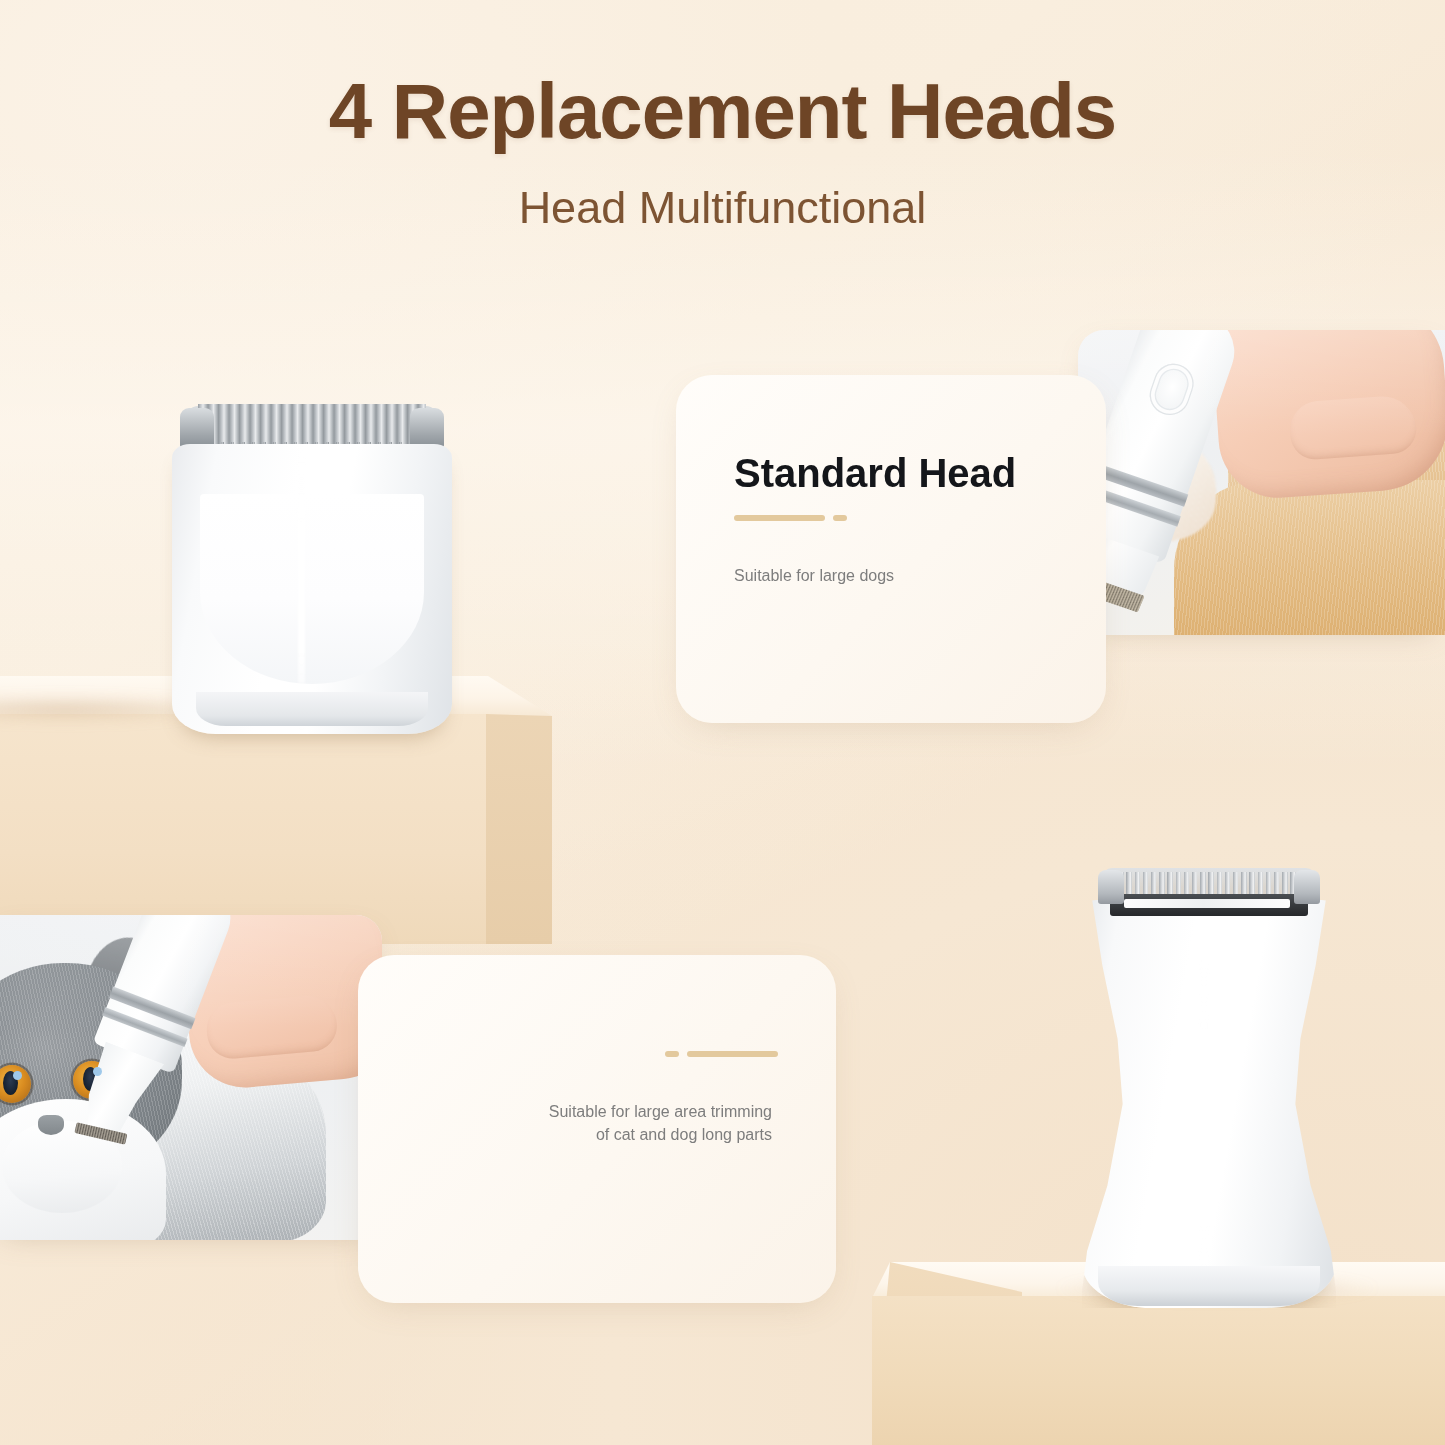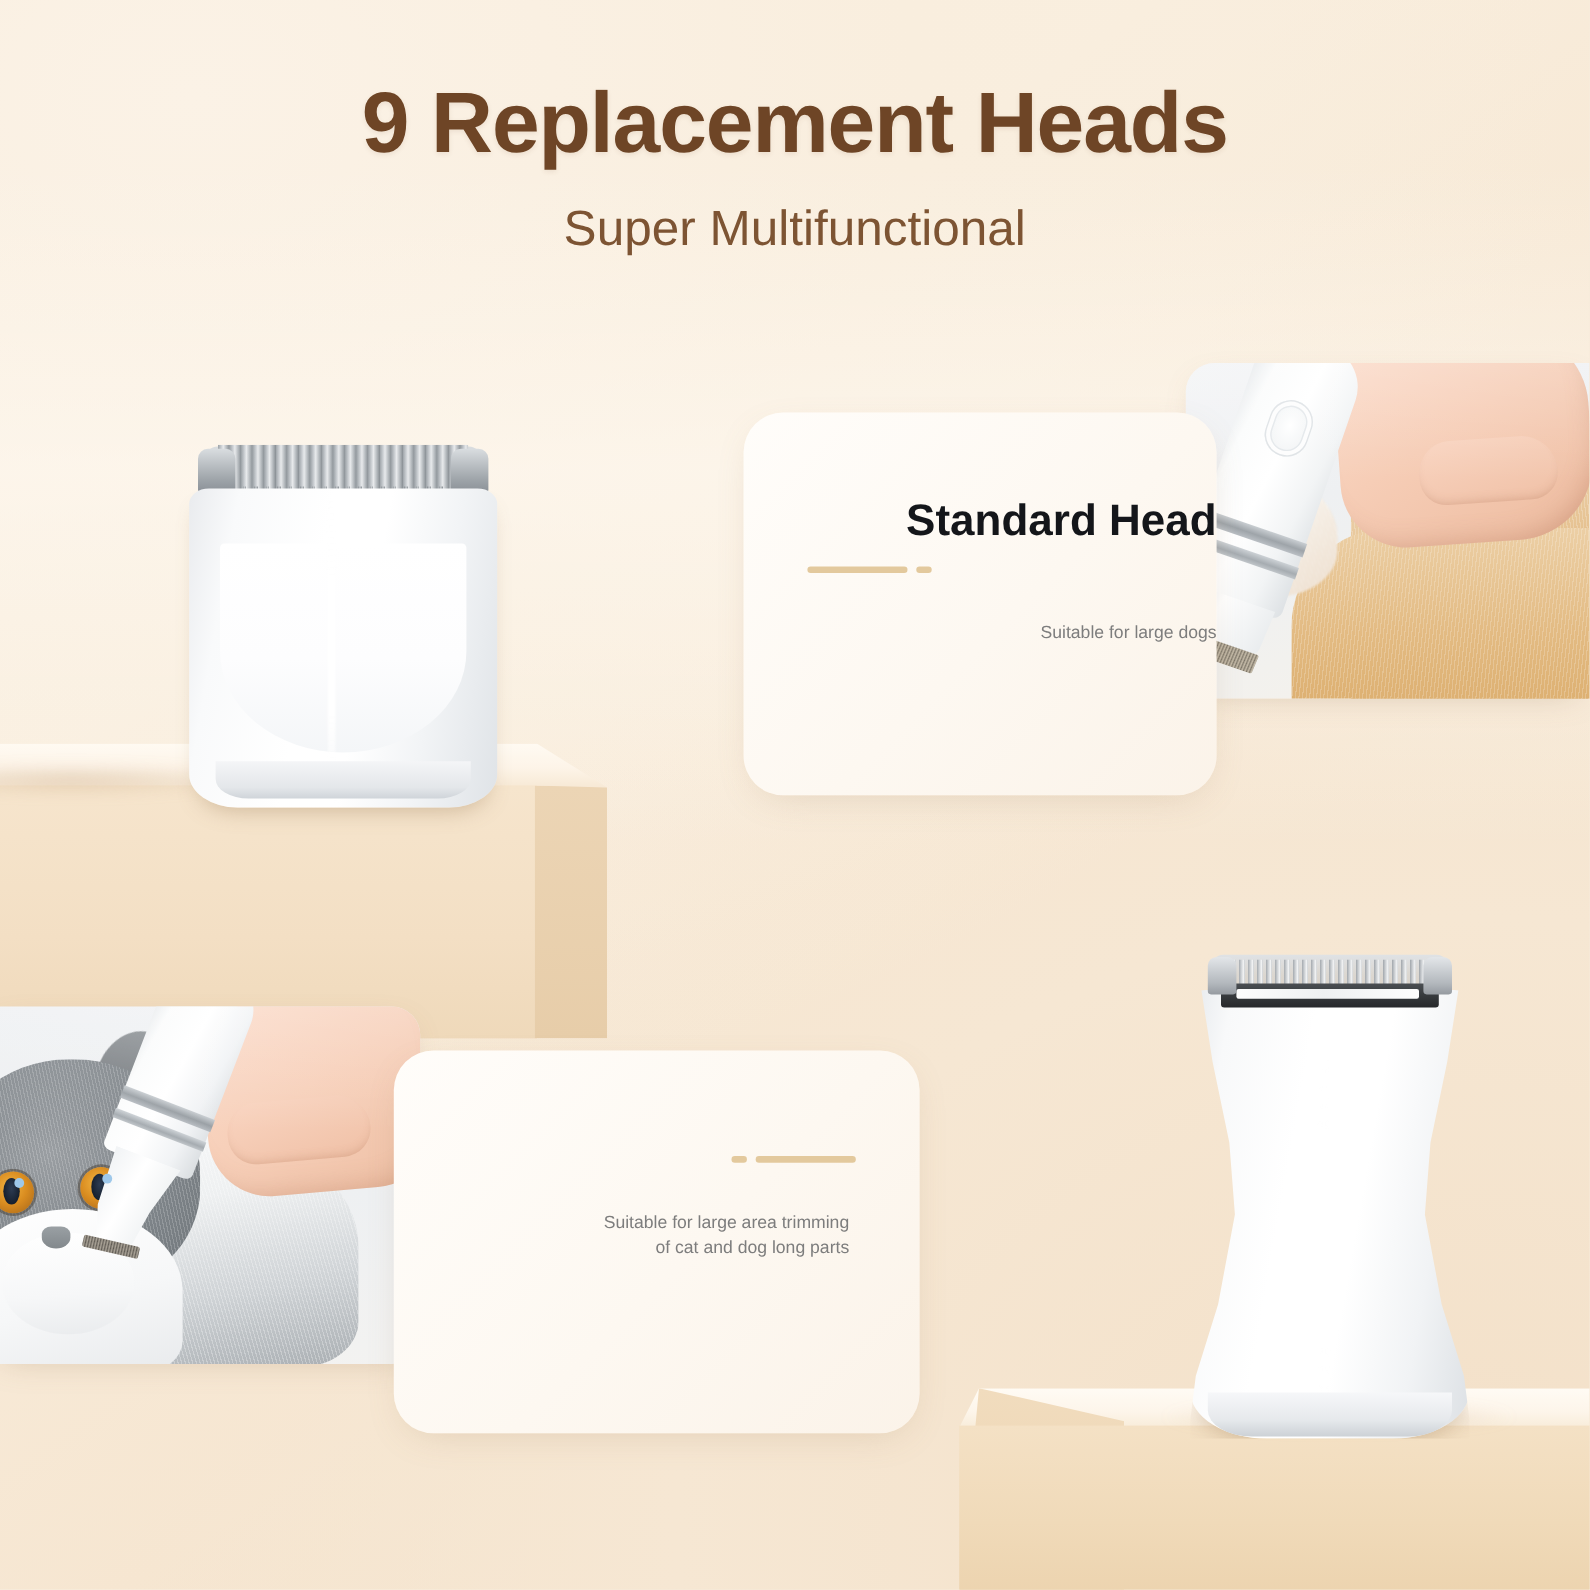--- a/index.html
+++ b/index.html
@@ -211,21 +211,20 @@
     border-radius:8px 8px 3px 3px;
   }
   .dh-cap-l{ left:34px; }
   .dh-cap-r{ left:230px; }
 
   
   .info-card{
     position:absolute;
     background:linear-gradient(135deg,#fffdfa 0%, #fdf8f1 55%, #fbf3e9 100%);
     box-shadow:0 10px 36px -14px rgba(164,131,96,.30);
-    text-align:right;
   }
   #card-standard{
     left:676px; top:375px; width:430px; height:348px;
     border-radius:36px;
     padding:78px 0 0 58px;
   }
   #card-detail{
     left:358px; top:955px; width:478px; height:348px;
     border-radius:36px;
     padding:74px 58px 0 0;
@@ -452,22 +451,22 @@
     background:linear-gradient(180deg, rgba(255,255,255,.18) 0%, rgba(255,255,255,0) 35%);
   }
 </style>
 </head>
 <body>
 
 <div id="stage">
   <div class="light-band"></div>
 </div>
 
-<div class="title">9 Replacement Heads</div>
-<div class="subtitle">Super Multifunctional</div>
+<div class="title">4 Replacement Heads</div>
+<div class="subtitle">Head Multifunctional</div>
 
 <div class="pedestal" id="ped1">
   <div class="ped-top"></div>
   <div class="ped-front"></div>
   <div class="ped-side"></div>
   <div class="ped-shadow"></div>
 </div>
 
 <div class="pedestal" id="ped2">
   <div class="ped-top"></div>

